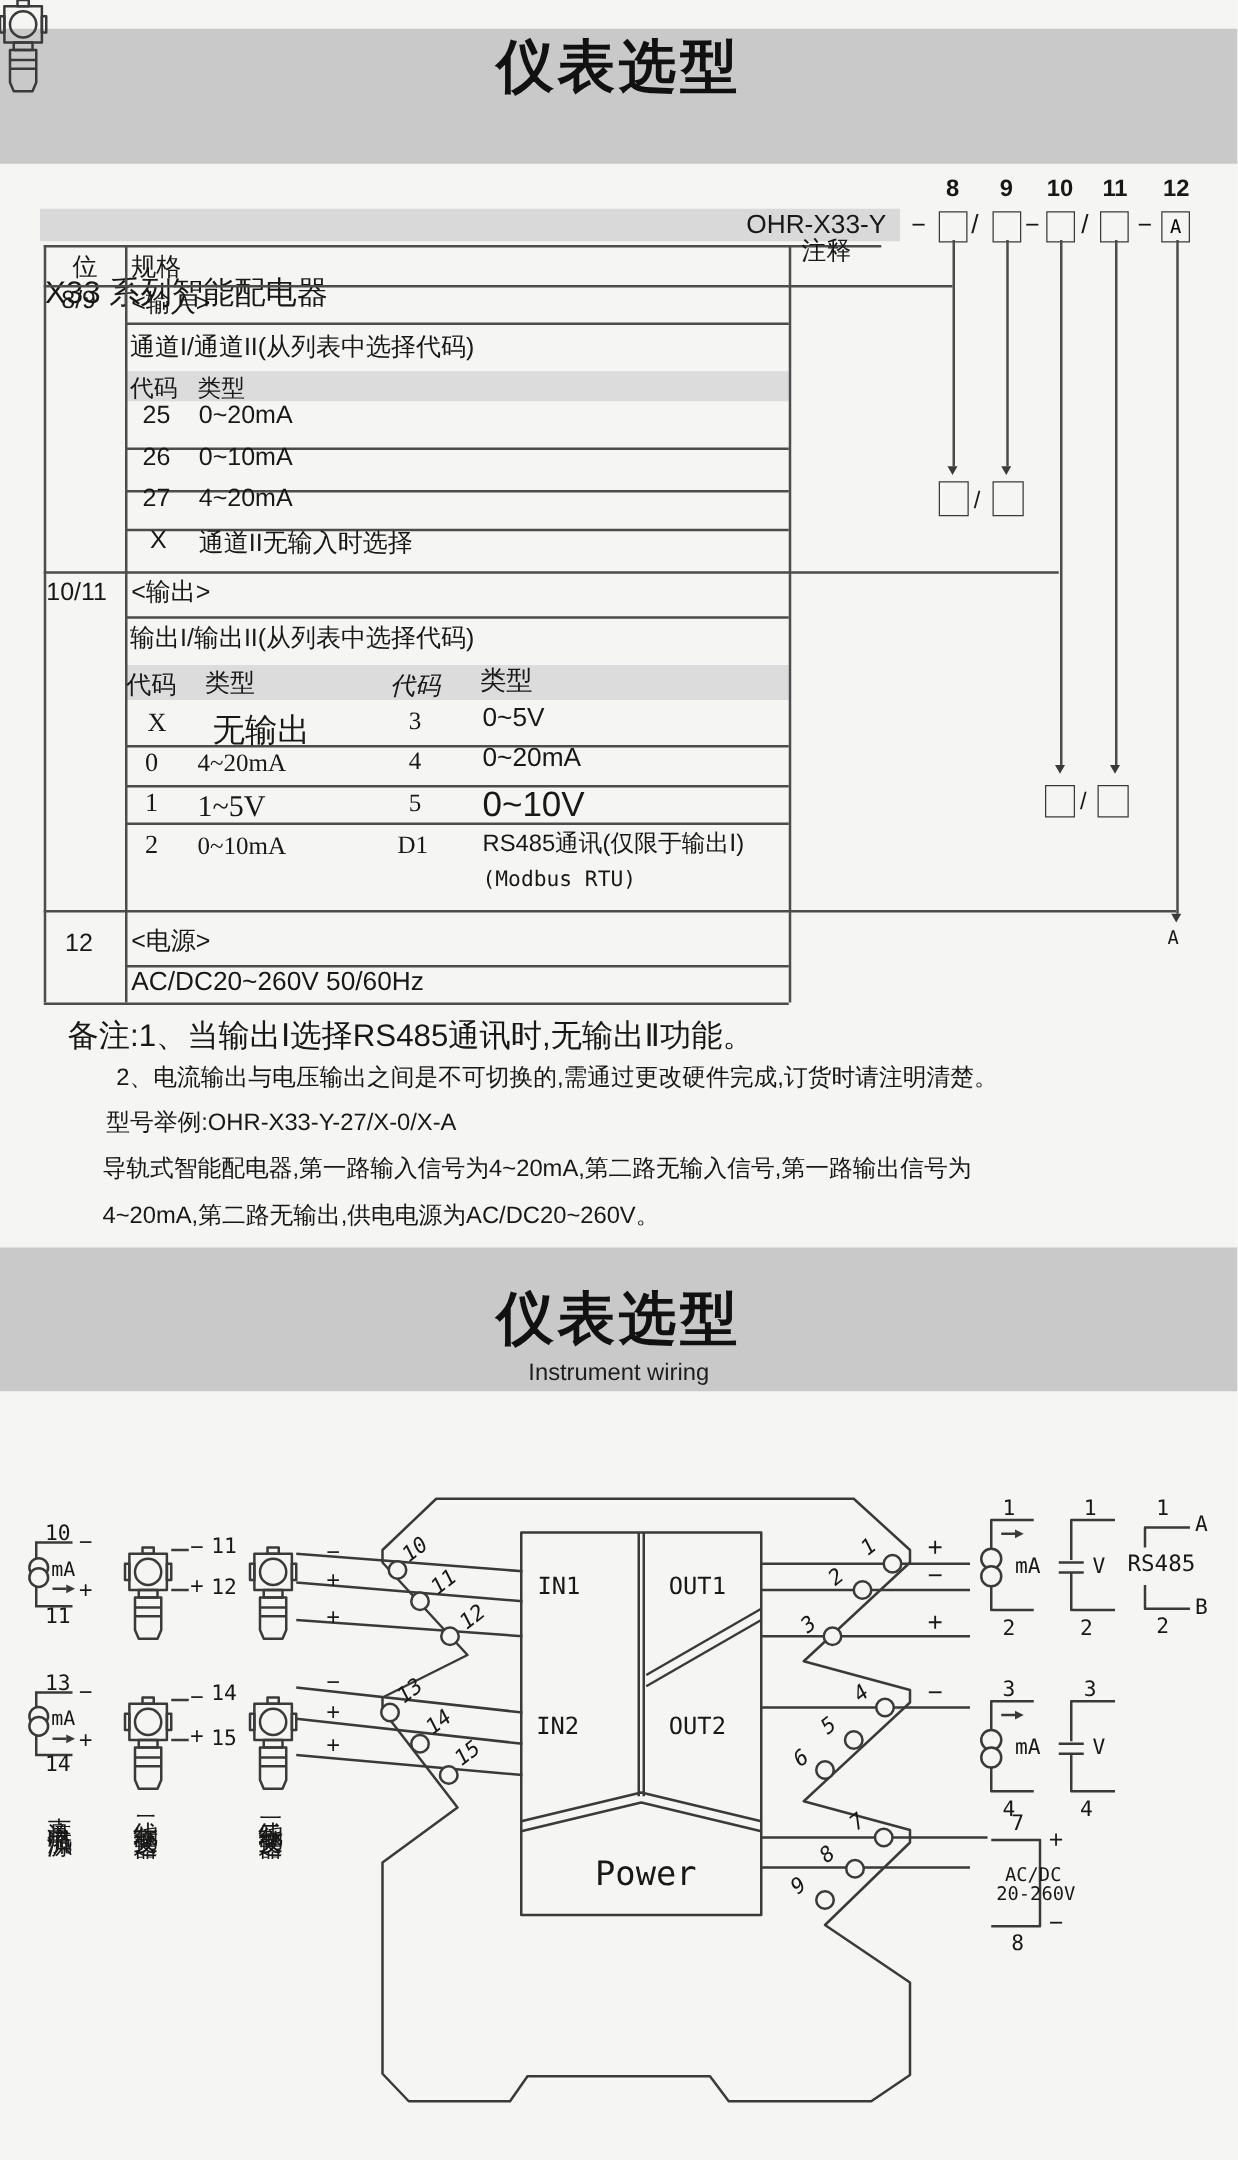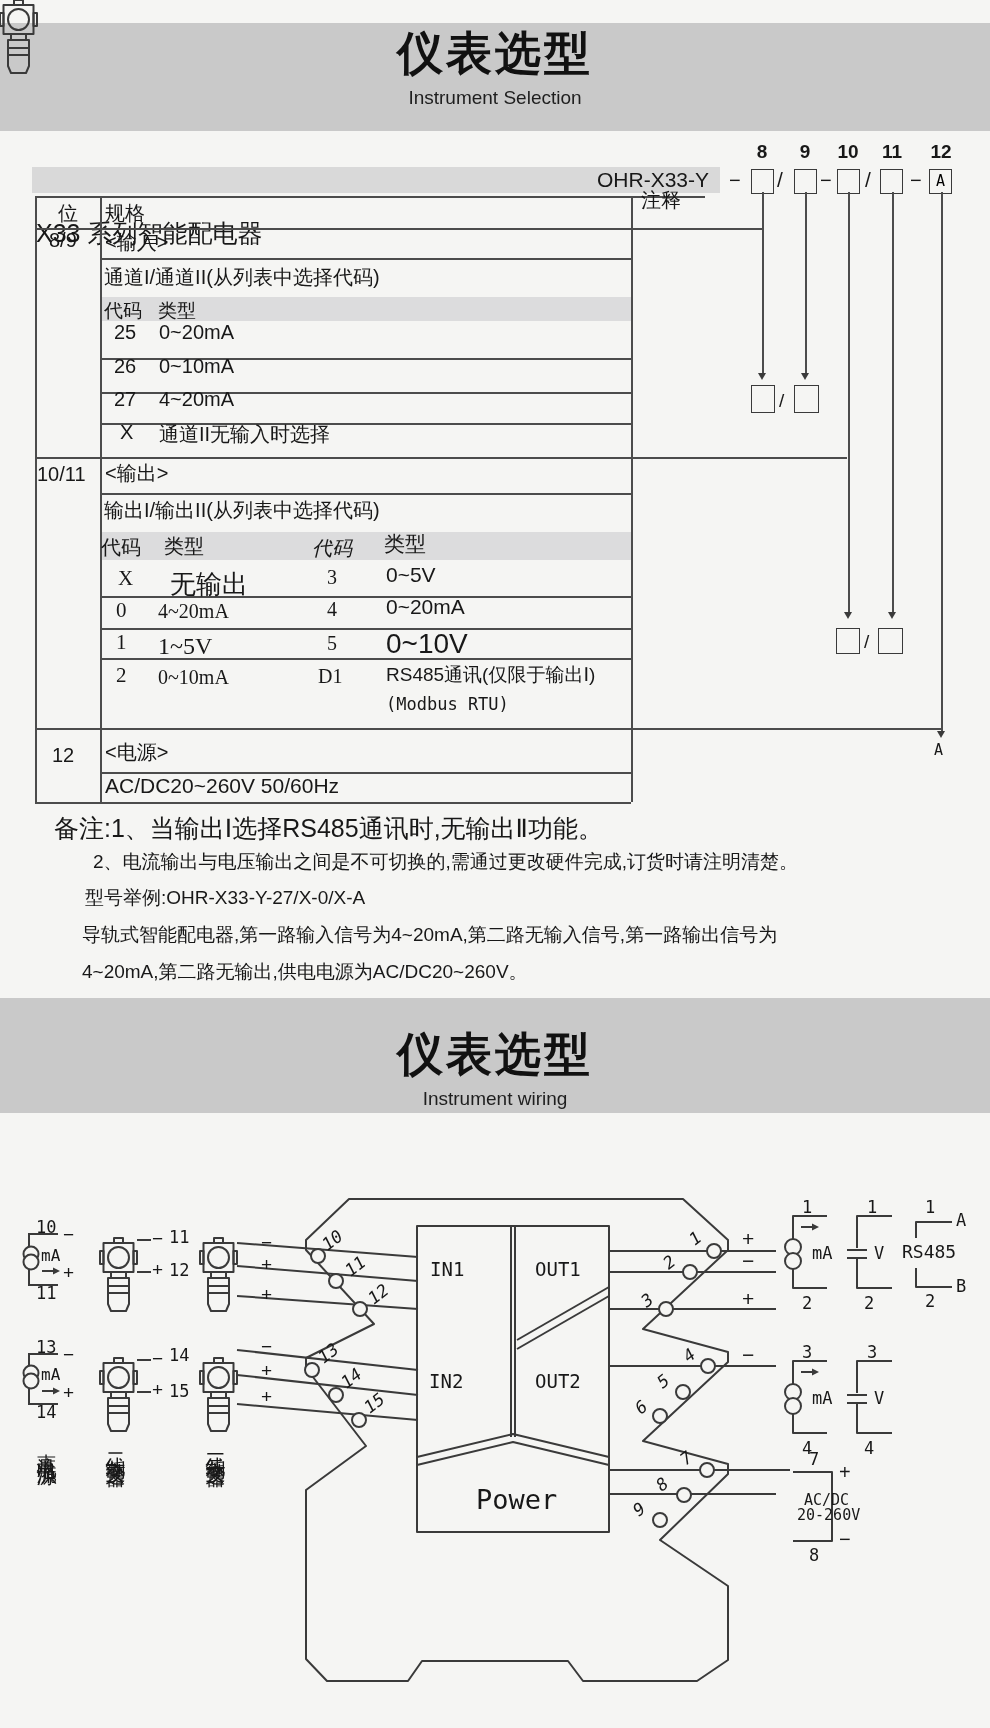--- a/index.html
+++ b/index.html
@@ -20,21 +20,20 @@
   .vert{writing-mode:vertical-rl;text-orientation:upright;letter-spacing:3px;}
   svg{position:absolute;left:0;top:0;pointer-events:none;}
 </style>
 </head>
 <body>
 
 <div id="root">
 
   <div class="banner" style="top:23px;height:108px;padding-top:0;">
     <div class="bt" style="">仪表选型</div>
-    <div class="bs">Instrument Selection</div>
   </div>
 
   <div class="band" style="left:32px;top:167px;width:688px;height:26px;background:#d9d9d9;"></div>
   <span class="t" style="left:36px;top:169px;font-size:25px;margin-top:48px;">X33 系列智能配电器</span>
   <span class="t" style="left:597px;top:168px;font-size:21px;">OHR-X33-Y</span>
 
   <span class="t" style="left:747px;top:141px;width:30px;text-align:center;font-size:19px;font-weight:700;">8</span>
   <span class="t" style="left:790px;top:141px;width:30px;text-align:center;font-size:19px;font-weight:700;">9</span>
   <span class="t" style="left:833px;top:141px;width:30px;text-align:center;font-size:19px;font-weight:700;">10</span>
   <span class="t" style="left:877px;top:141px;width:30px;text-align:center;font-size:19px;font-weight:700;">11</span>

